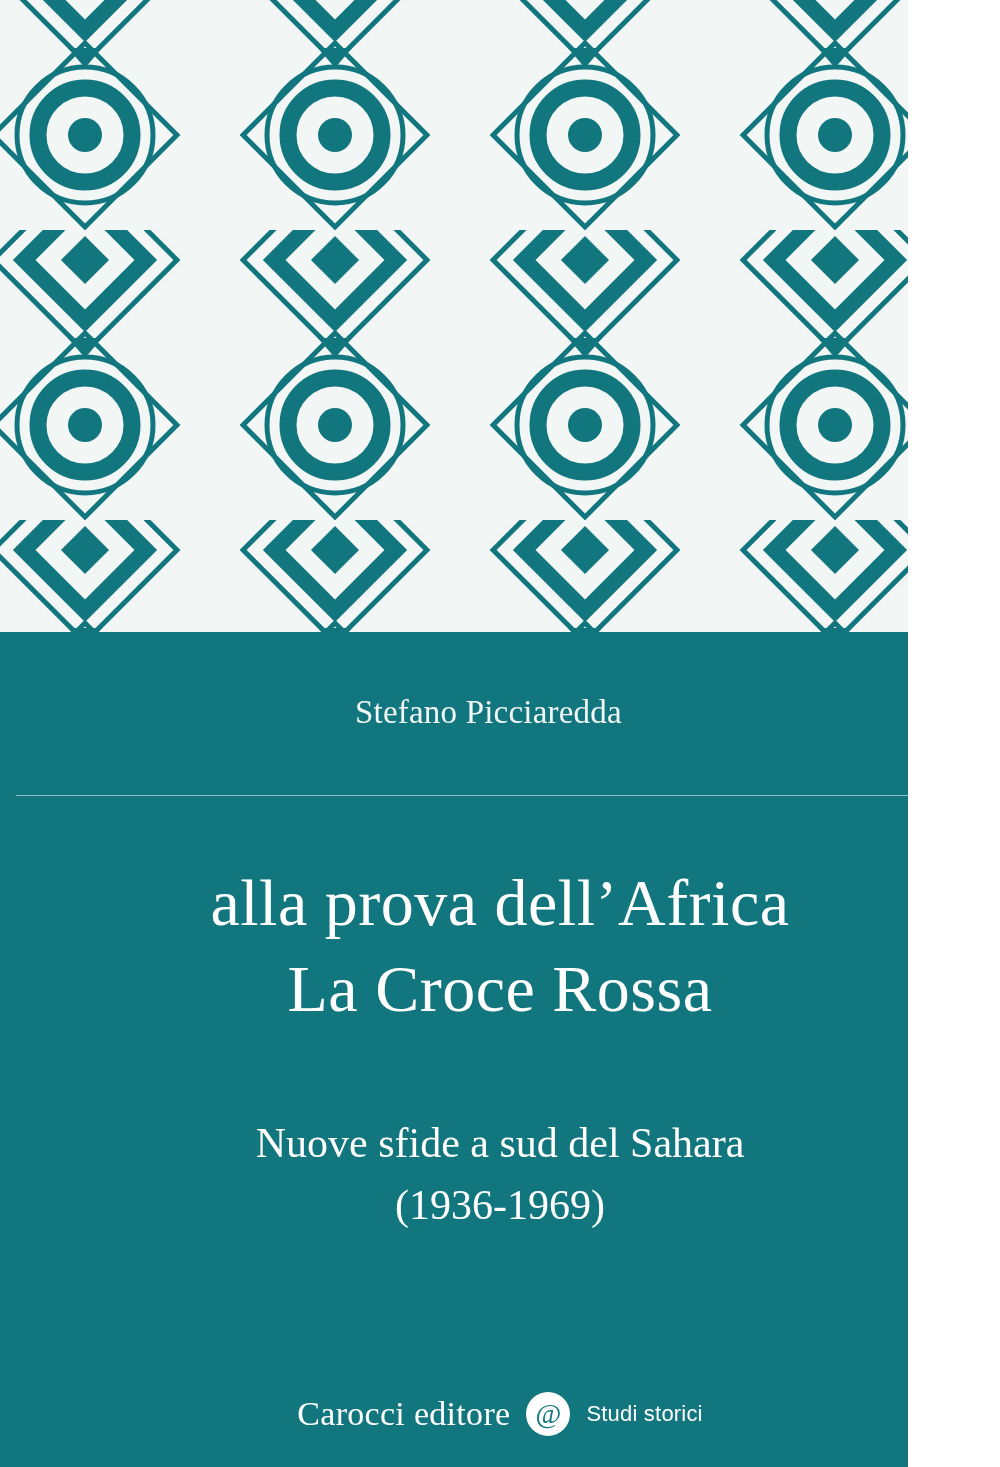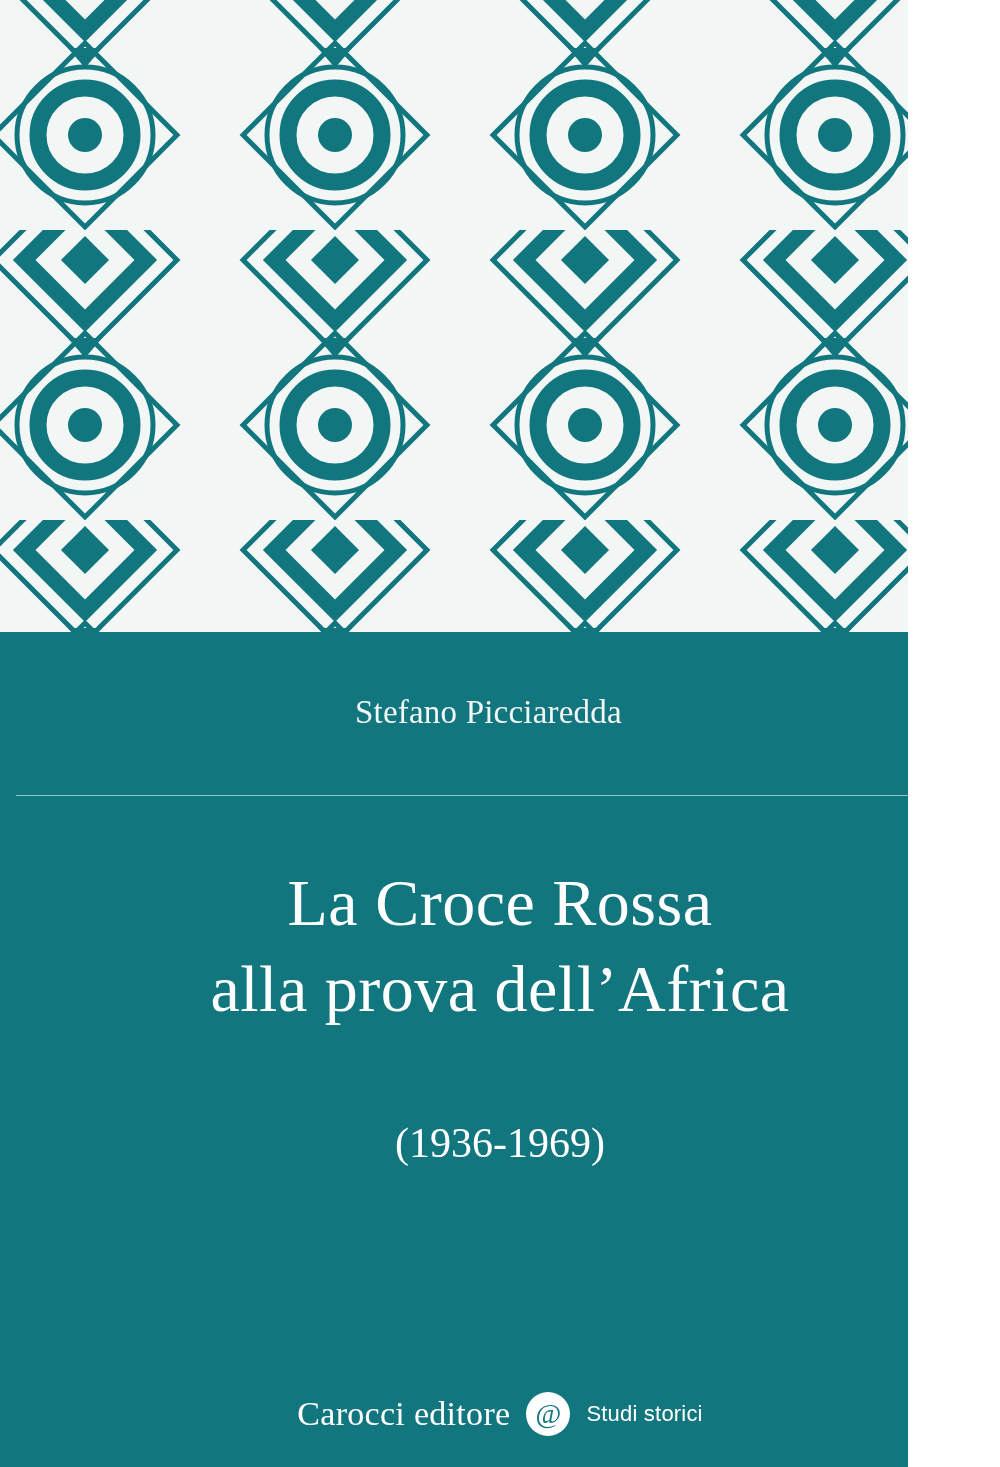--- a/index.html
+++ b/index.html
@@ -157,25 +157,26 @@
     </svg>
   </div>
 
   <div class="teal-area"></div>
 
   <div class="author">Stefano Picciaredda</div>
 
   <div class="rule"></div>
 
   <div class="title-block">
+    <div class="title-line">alla prova dell’Africa</div>
     <div class="title-line">La Croce Rossa</div>
-    <div class="title-line">alla prova dell’Africa</div>
   </div>
 
   <div class="subtitle-block">
+    <div class="subtitle-line">Nuove sfide a sud del Sahara</div>
     <div class="subtitle-line">(1936-1969)</div>
   </div>
 
   <div class="footer">
     <div class="publisher-name">Carocci editore</div>
     <div class="logo">@</div>
     <div class="series-name">Studi storici</div>
   </div>
 
 </div>

